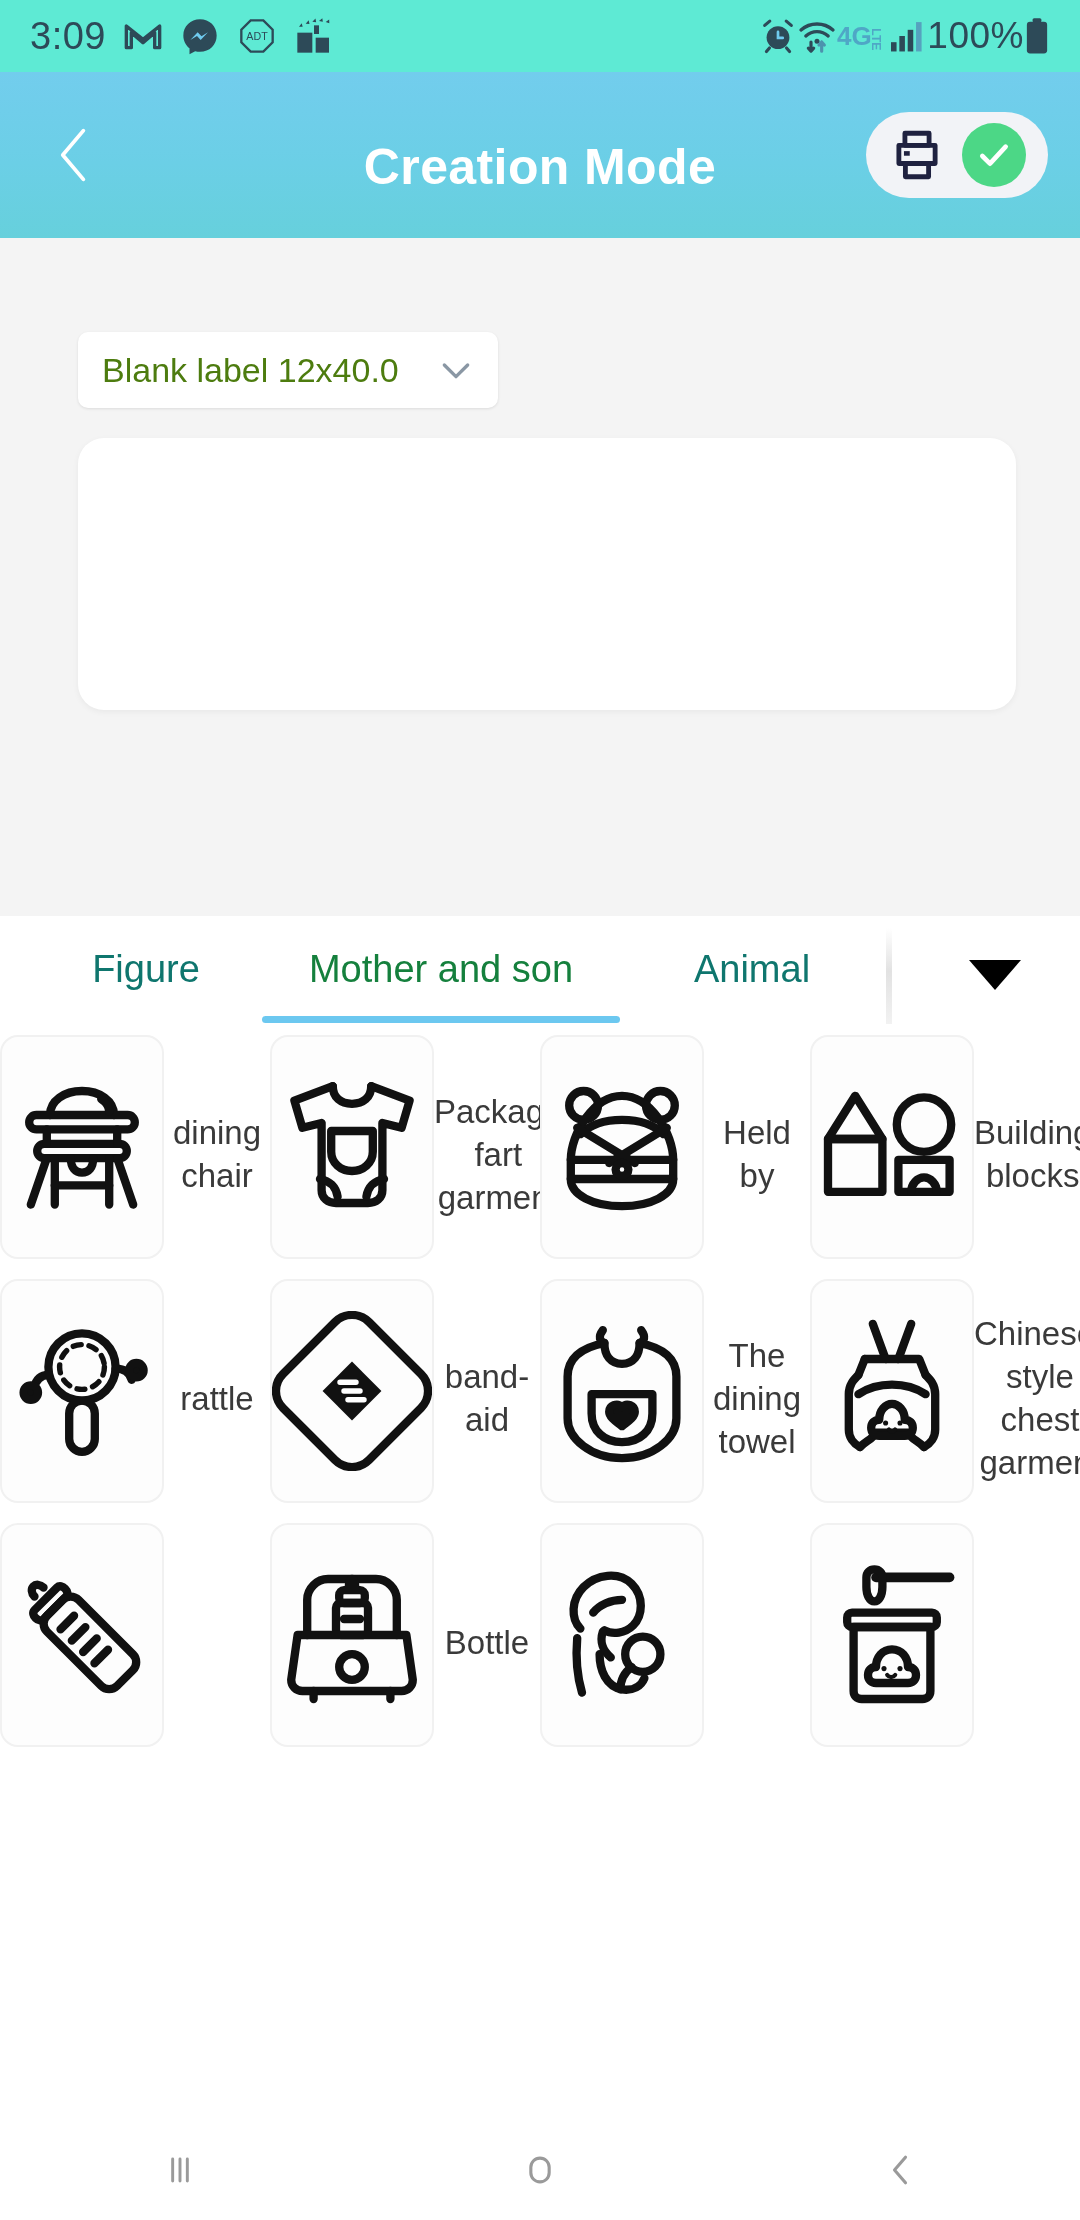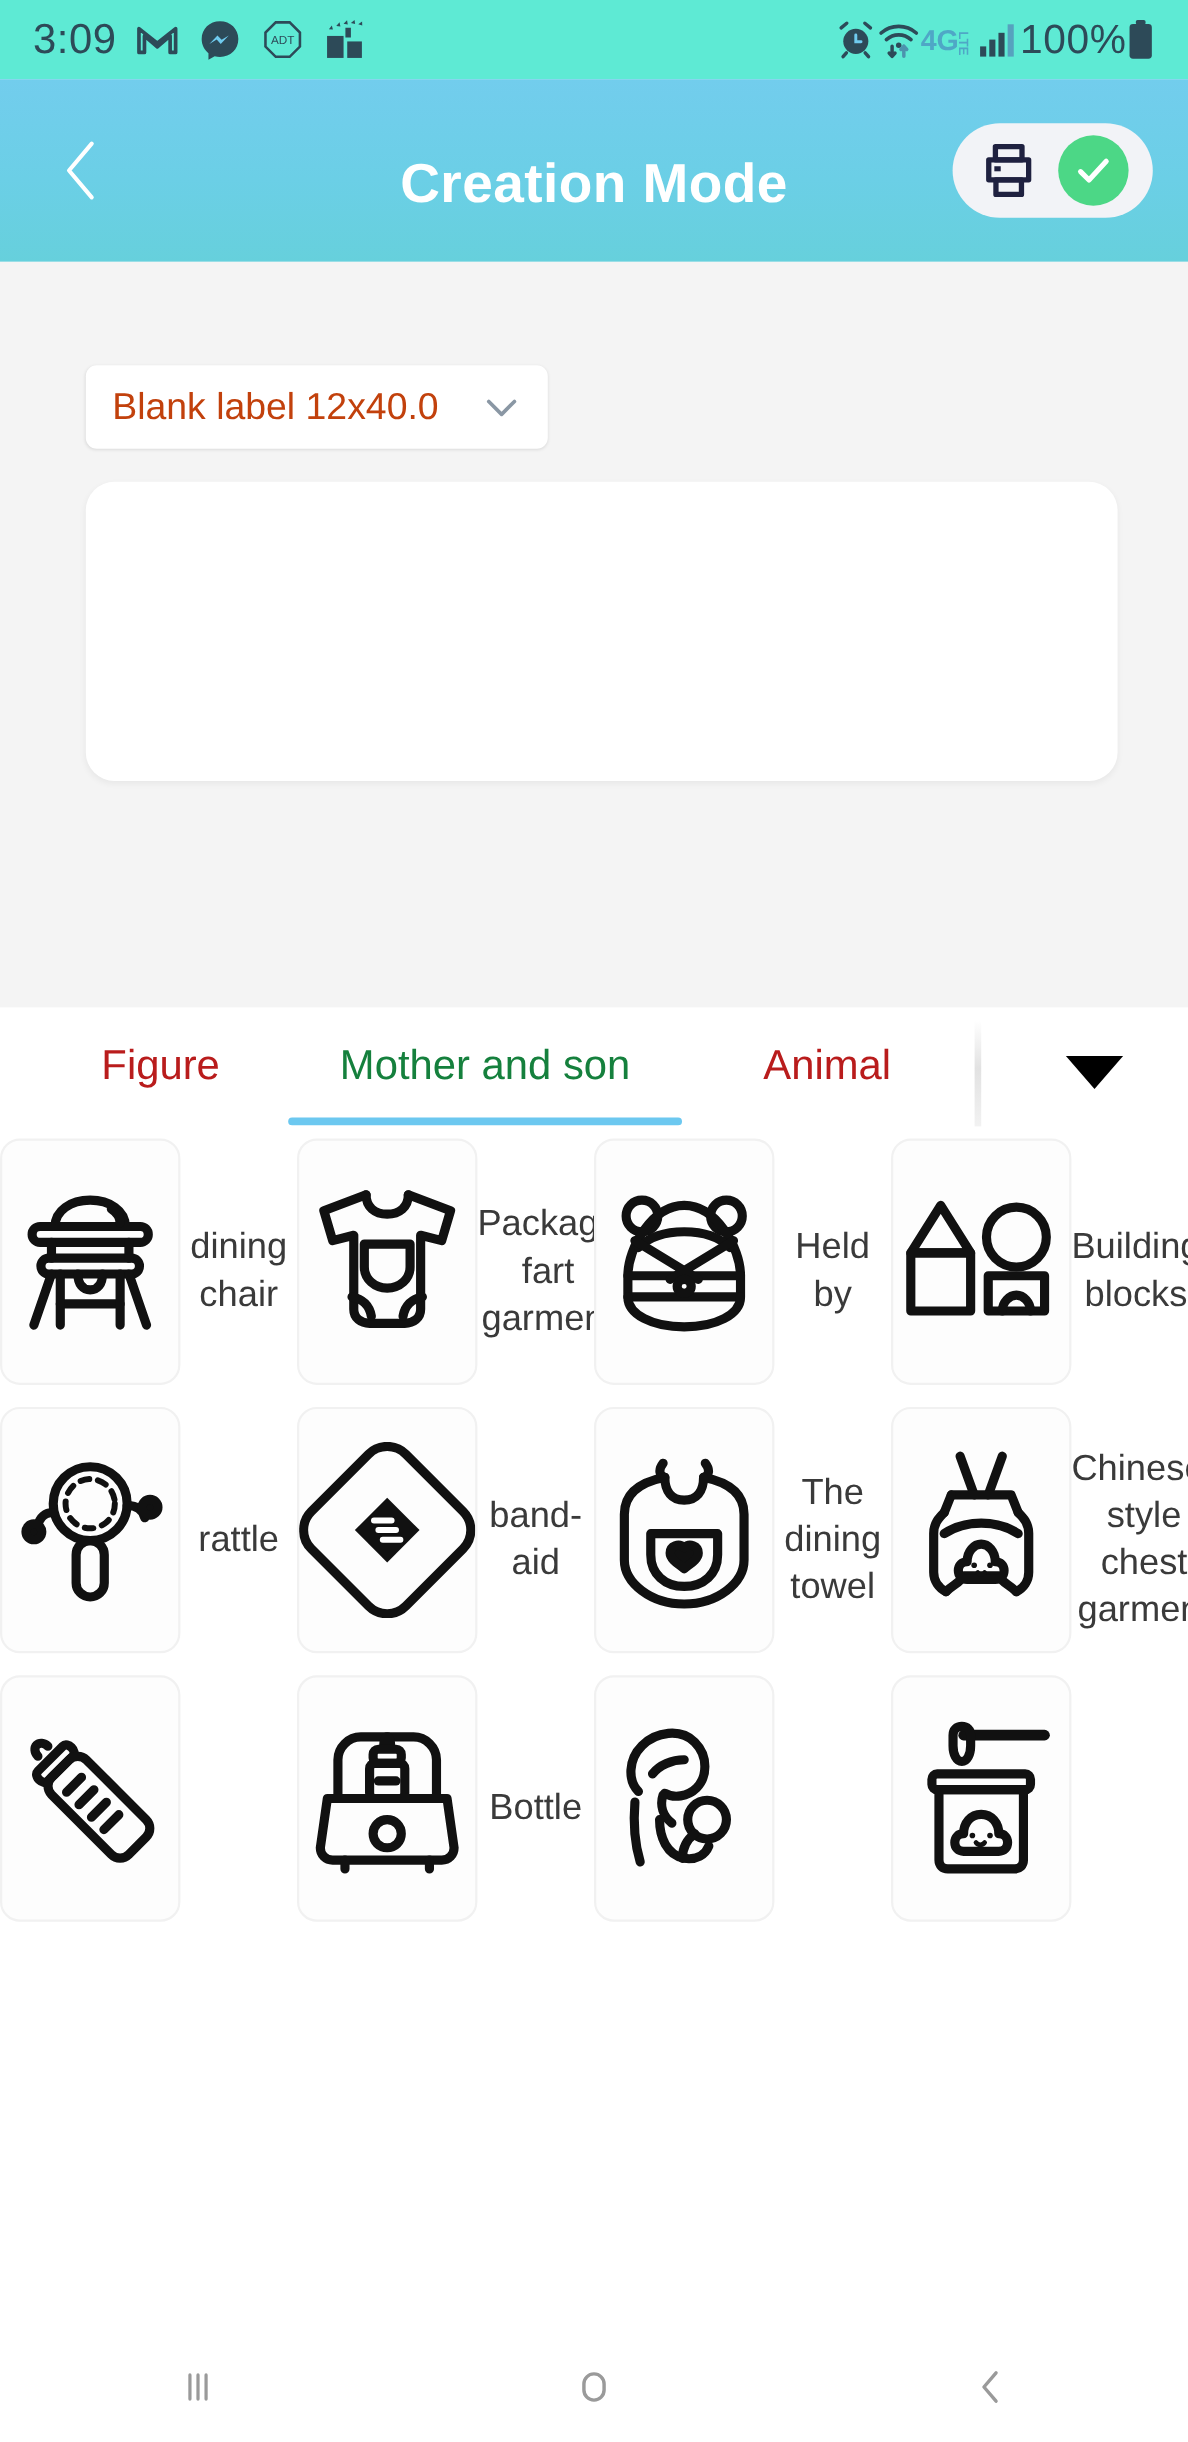--- a/index.html
+++ b/index.html
@@ -56,41 +56,41 @@
     background:#F4F4F4;
   }
   #label-size-select{
     position:absolute; left:78px; top:94px;
     width:420px; height:76px;
     background:#FFFFFF; border-radius:10px;
     box-shadow:0 1px 3px rgba(0,0,0,0.10);
     display:flex; align-items:center; justify-content:space-between;
     padding:0 22px 0 24px; cursor:pointer;
   }
-  #label-size-value{ color:#c2410c; font-size:34px; }
+  #label-size-value{ color:#4d7c0f; font-size:34px; }
   #canvas-card{
     position:absolute; left:78px; top:200px;
     width:938px; height:272px;
     background:#FFFFFF; border-radius:26px;
     box-shadow:0 2px 6px rgba(0,0,0,0.05);
   }
 
   
   #icon-sheet{
     position:absolute; top:916px; left:0; width:1080px; height:1204px;
     background:#FFFFFF; overflow:hidden;
   }
 
   
   #category-tabs{
     position:relative; height:115px; display:flex; align-items:flex-start;
   }
   .tab{
     height:107px; display:flex; align-items:center; justify-content:center;
-    font-size:38px; color:#b91c1c; cursor:pointer; position:relative;
+    font-size:38px; color:#0f766e; cursor:pointer; position:relative;
     padding:0 10px;
   }
   .tab.active{ color:#15803d; }
   .tab.active::after{
     content:""; position:absolute; bottom:0; left:4px; right:4px;
     height:7px; background:#6CC8F0; border-radius:4px;
   }
   #tab-figure{ position:absolute; left:60px; width:172px; }
   #tab-mother-and-son{ position:absolute; left:258px; width:366px; }
   #tab-animal{ position:absolute; left:662px; width:180px; }

